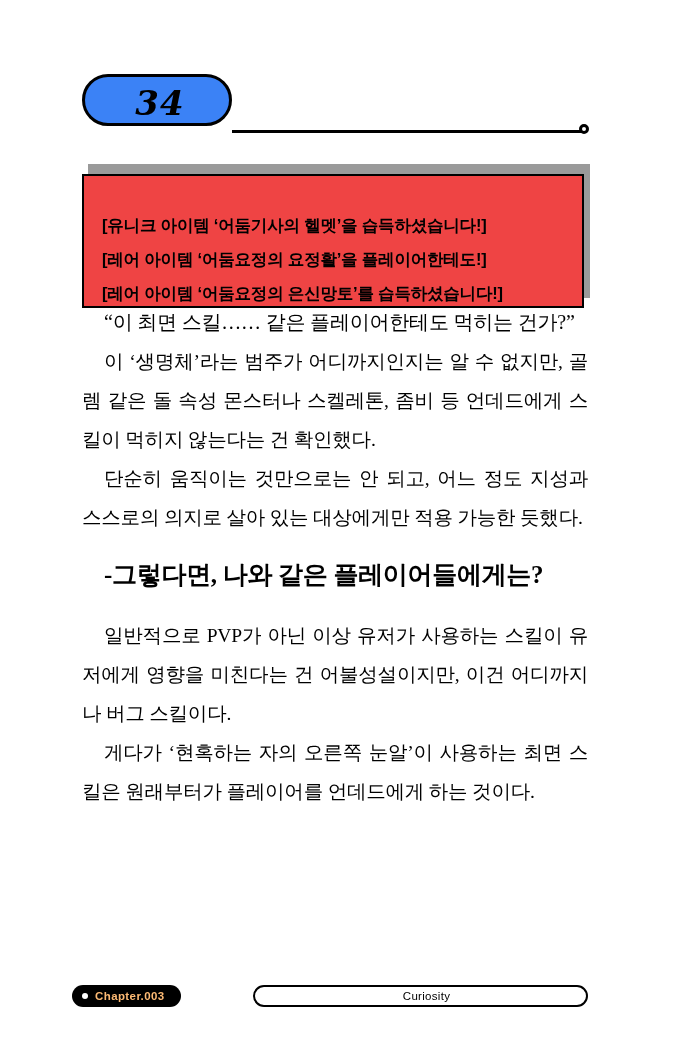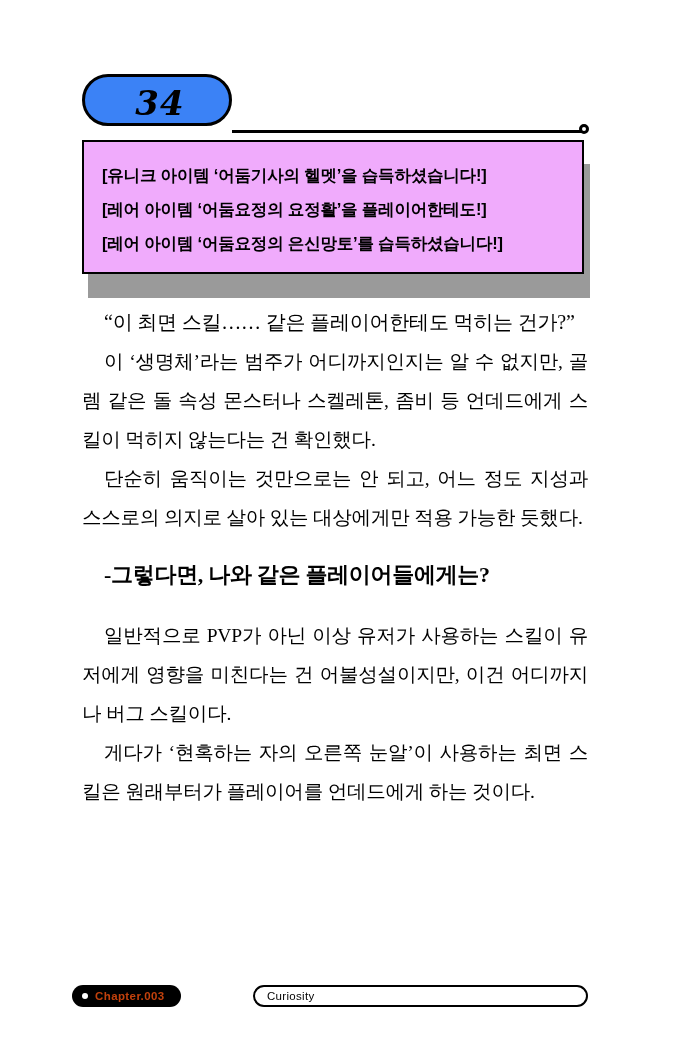--- a/index.html
+++ b/index.html
@@ -79,27 +79,27 @@
     position: absolute;
     left: 88px;
     top: 164px;
     width: 502px;
     height: 134px;
     background: #9a9a9a;
   }
   .system-box {
     position: absolute;
     left: 82px;
-    top: 140px;
+    top: 174px;
     width: 502px;
     height: 134px;
-    background: #f0abfc;
+    background: #ef4444;
     border: 2px solid #000;
     box-sizing: border-box;
-    padding: 16px 18px 0 18px;
+    padding: 32px 18px 0 18px;
   }
   .sys-line {
     font-family: "Liberation Sans", sans-serif;
     font-weight: bold;
     font-size: 16.5px;
     line-height: 34px;
     white-space: nowrap;
     letter-spacing: -0.2px;
   }
 
@@ -122,21 +122,21 @@
   }
   .para-dialogue {
     font-size: 20px;
     line-height: 39px;
     margin: 0;
     text-indent: 22px;
     letter-spacing: -0.2px;
   }
   .emph-line {
     font-weight: bold;
-    font-size: 22px;
+    font-size: 25px;
     line-height: 39px;
     margin: 18px 0 0 0;
     text-indent: 22px;
     letter-spacing: -0.3px;
   }
   .gap {
     height: 22px;
   }
 
   
@@ -146,21 +146,21 @@
     top: 985px;
     width: 676px;
     height: 36px;
   }
   .footer-left {
     position: absolute;
     left: 72px;
     top: 0;
     height: 22px;
     background: #000;
-    color: #c2410c;
+    color: #fdba74;
     border-radius: 11px;
     padding: 0 16px 0 10px;
     display: flex;
     align-items: center;
     gap: 7px;
   }
   .footer-left-dot {
     width: 6px;
     height: 6px;
     background: #fff;
@@ -179,20 +179,21 @@
     top: 0;
     width: 335px;
     height: 22px;
     border: 2px solid #000;
     border-radius: 11px;
     box-sizing: border-box;
     background: #fff;
     display: flex;
     align-items: center;
     padding-left: 12px;
+    justify-content: center;
   }
   .footer-title-label {
     font-family: "Liberation Sans", sans-serif;
     font-size: 11.5px;
     letter-spacing: 0.3px;
   }
 </style>
 </head>
 <body>
 

